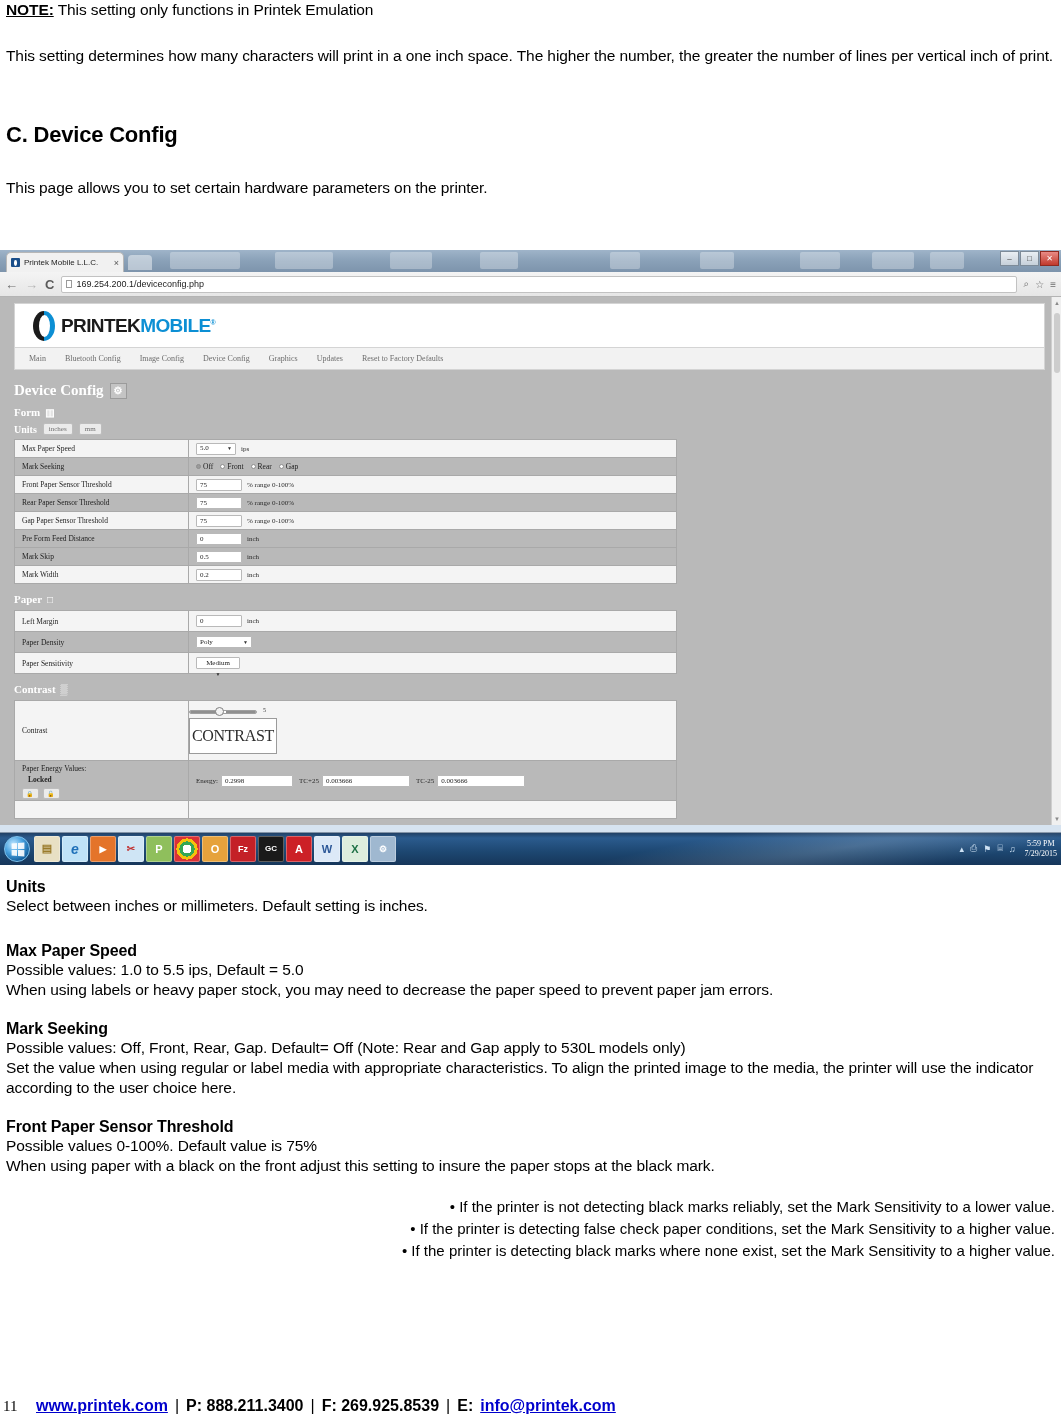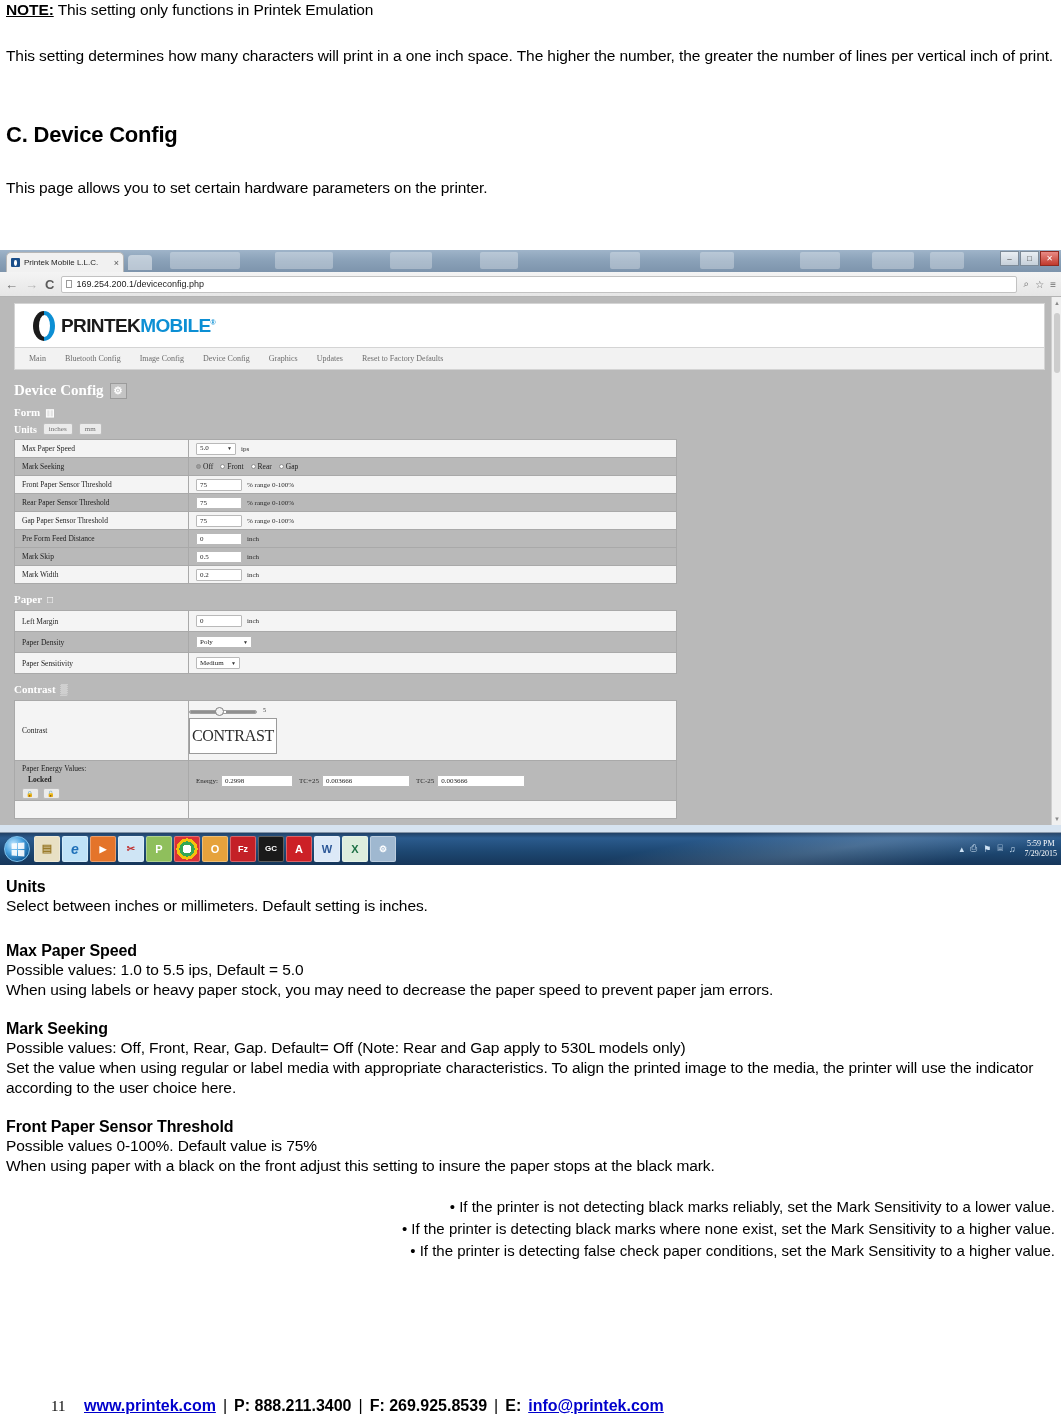--- a/index.html
+++ b/index.html
@@ -46,21 +46,21 @@
   .bullets li:before { content:"\2022\00a0"; }
 
   
   .footer {
     position:absolute;
     left:0; right:0; bottom:8px;
     display:flex;
     align-items:baseline;
     font-size:16px;
   }
-  .footer .pgno { width:36px; padding-left:3px; font-family:"Liberation Serif", serif; font-size:15px;margin-left:48px;}
+  .footer .pgno { width:36px; padding-left:3px; font-family:"Liberation Serif", serif; font-size:15px;}
   .footer .fbody { display:flex; align-items:baseline; gap:7px; }
   .footer a { color:#0000cc; text-decoration:underline; font-weight:bold; }
   .footer .sep { color:#000; }
   .footer .ph { font-weight:bold; }
 
   
   .shot {
     position:absolute;
     left:0; top:250px;
     width:1061px; height:615px;
@@ -319,21 +319,21 @@
     font-size:7px;
     color:#1d1d1d;
     padding:0 3px;
     line-height:11px;
     display:inline-flex;
     align-items:center;
     justify-content:space-between;
     border-radius:1px;
   }
   .selin.w56 { width:56px; }
-  .selin.w44 { width:44px; }
+  .selin.w44 { width:44px;flex-direction:column; }
   .selin .car { font-size:5px; color:#333; }
   .unit { font-size:7px; color:#2a2a2a; }
 
   .radios { display:flex; align-items:center; gap:7px; }
   .radios .r { display:flex; align-items:center; gap:2px; }
   .radios .dot {
     width:5px; height:5px; border-radius:50%;
     border:1px solid #8d8d8d; background:#fff;
     display:inline-block;
   }
@@ -801,22 +801,22 @@
   <div class="spacer-20"></div>
 
   <h3 class="sub">Front Paper Sensor Threshold</h3>
   <p class="p">Possible values 0-100%.  Default value is 75%</p>
   <p class="p">When using paper with a black on the front adjust this setting to insure the paper stops at the black mark.</p>
 
   <div class="spacer-20"></div>
 
   <ul class="bullets">
     <li>If the printer is not detecting black marks reliably, set the Mark Sensitivity to a lower value.</li>
+    <li>If the printer is detecting false check paper conditions, set the Mark Sensitivity to a higher value.</li>
     <li>If the printer is detecting black marks where none exist, set the Mark Sensitivity to a higher value.</li>
-    <li>If the printer is detecting false check paper conditions, set the Mark Sensitivity to a higher value.</li>
   </ul>
 </div>
 
 <div class="footer">
   <span class="pgno">11</span>
   <span class="fbody">
     <a href="#">www.printek.com</a>
     <span class="sep">|</span>
     <span class="ph">P: 888.211.3400</span>
     <span class="sep">|</span>

